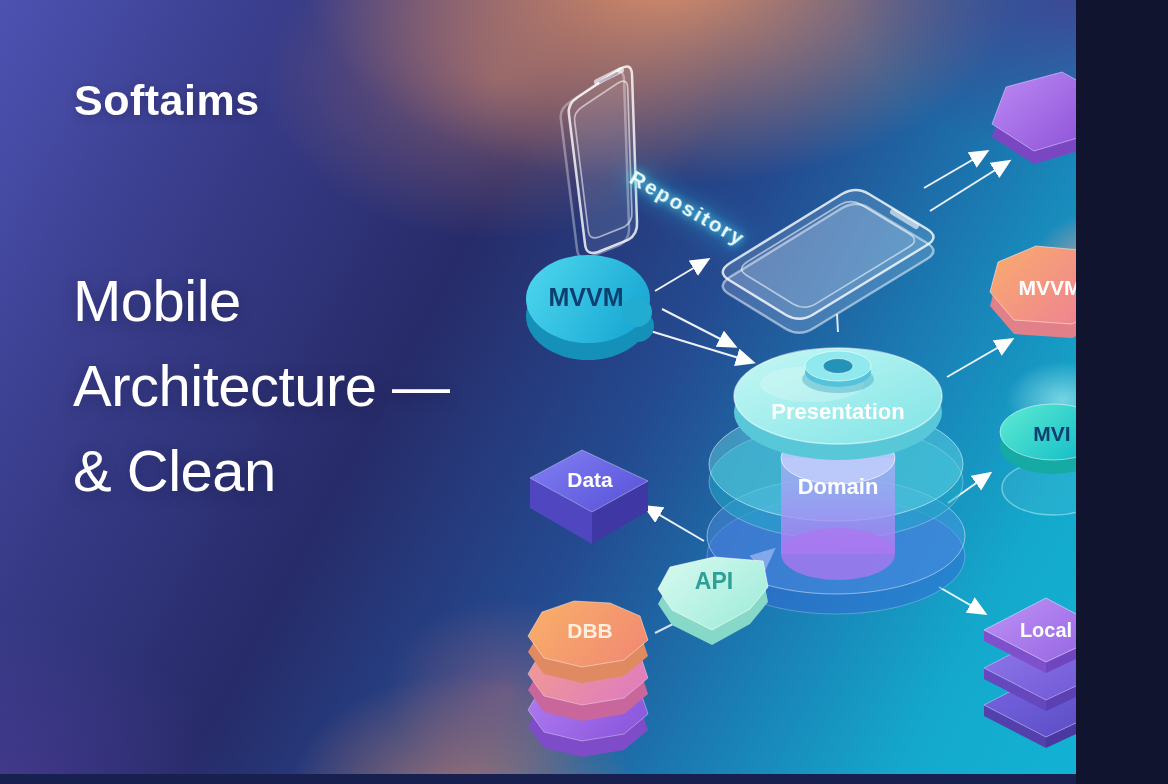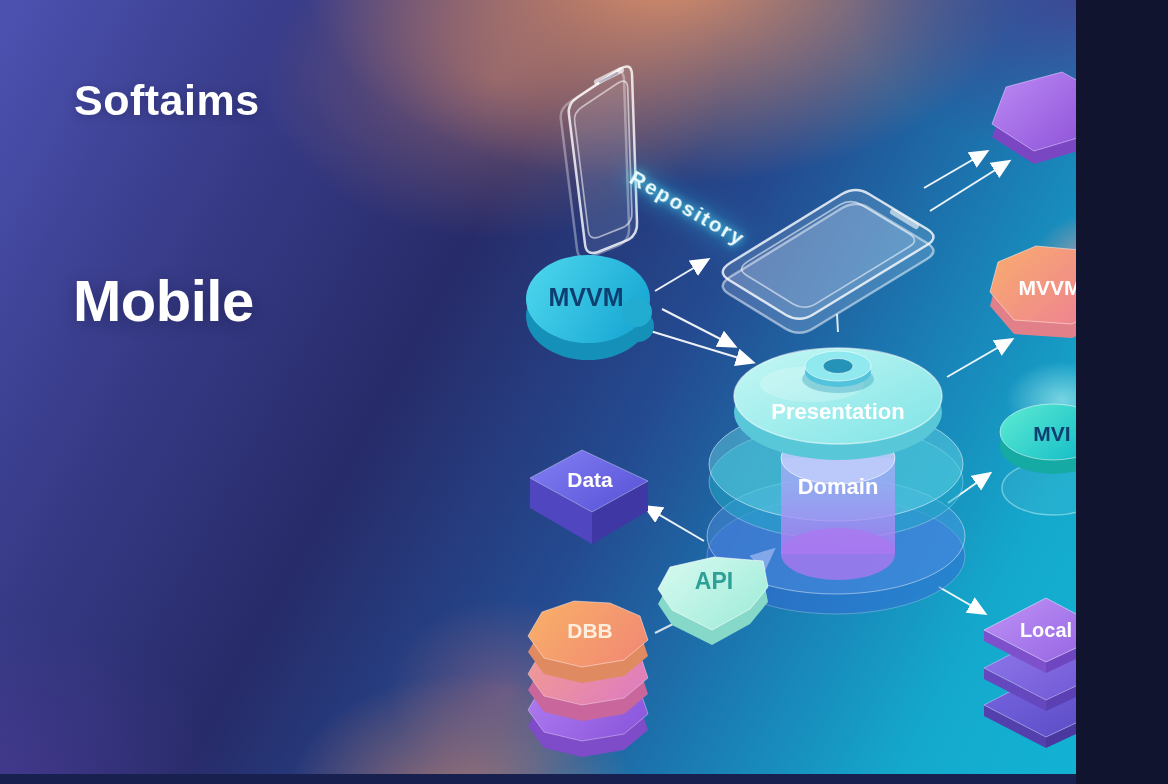--- a/index.html
+++ b/index.html
@@ -15,41 +15,43 @@
       radial-gradient(520px 310px at 62% -4%, rgba(233,150,104,0.95), rgba(233,150,104,0) 70%),
       radial-gradient(330px 230px at 46% 10%, rgba(215,135,105,0.45), rgba(215,135,105,0) 70%),
       radial-gradient(300px 220px at 0% 100%, rgba(90,60,160,0.40), rgba(90,60,160,0) 75%),
       linear-gradient(118deg,#4d52b2 0%,#3a3e8d 18%,#272b69 40%,#244a90 58%,#1a7db4 74%,#14a9cc 88%,#12b2d4 100%);
   }
   .logo{
     position:absolute;left:74px;top:76px;font-size:43px;font-weight:800;color:#ffffff;
     letter-spacing:0.5px;text-shadow:0 2px 10px rgba(0,0,30,0.25);
   }
   .headline{
-    position:absolute;left:73px;top:258px;font-size:58px;font-weight:700;color:#ffffff;
+    position:absolute;left:73px;top:258px;font-size:58px;font-weight:400;color:#ffffff;
     line-height:85px;letter-spacing:-0.5px;text-shadow:0 3px 16px rgba(0,0,30,0.28);
   }
   .headline div{white-space:nowrap;}
   svg.diagram{position:absolute;left:0;top:0;}
   .lbl{font-family:"Liberation Sans",sans-serif;font-weight:bold;}
   .repo{
     font-family:"Liberation Sans",sans-serif;font-weight:bold;letter-spacing:2px;
     filter:drop-shadow(0 0 4px rgba(80,235,250,0.95)) drop-shadow(0 0 12px rgba(40,200,235,0.75));
   }
   .bottom-bar{position:absolute;left:0;bottom:0;width:1168px;height:10px;background:#18204f;}
 </style>
 </head>
 <body>
 
 <div class="canvas">
 
   <div class="logo">Softaims</div>
 
   <div class="headline">
     <div>Mobile</div>
+    <div>Architecture —</div>
+    <div>&amp; Clean</div>
   </div>
 
   <svg class="diagram" width="1168" height="784" viewBox="0 0 1168 784">
     <defs>
       <marker id="ah" orient="auto" markerWidth="11" markerHeight="9" refX="8" refY="4.5">
         <path d="M0 0 L10 4.5 L0 9 Z" fill="#ffffff"></path>
       </marker>
       <linearGradient id="gPresTop" x1="0" y1="0" x2="1" y2="1">
         <stop offset="0" stop-color="#c6f8f4"></stop>
           <stop offset="1" stop-color="#7fe3e6"></stop>

